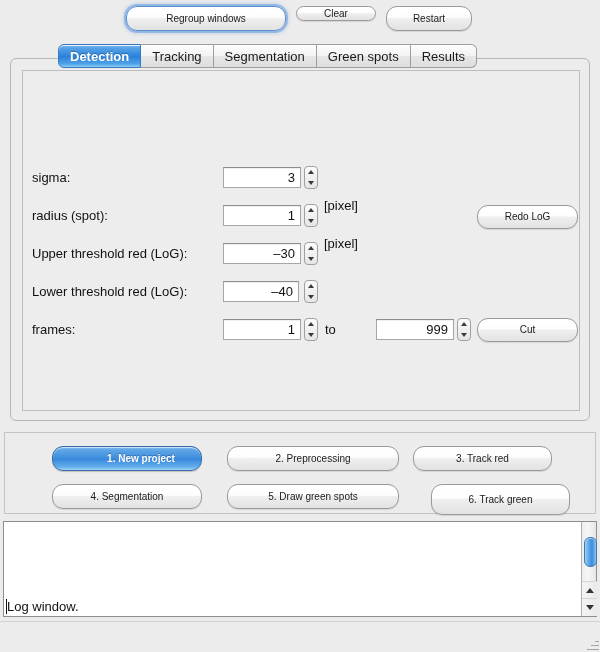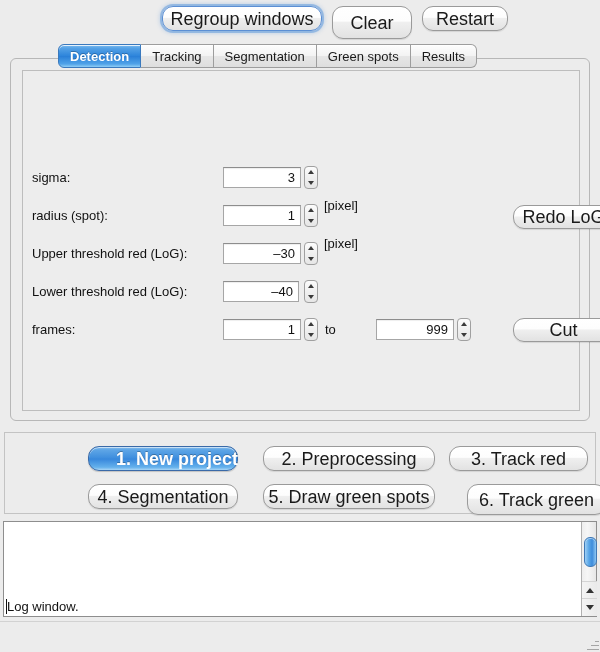--- a/index.html
+++ b/index.html
@@ -22,32 +22,31 @@
   }
 
   
   .aqua-btn {
     position: absolute;
     box-sizing: border-box;
     border: 1px solid #9a9a9a;
     border-radius: 11px;
     background: linear-gradient(to bottom, #ffffff 0%, #fdfdfd 45%, #efefef 50%, #e2e2e2 100%);
     color: #1a1a1a;
-    font-size: 18px;
+    font-size: 10px;
     font-family: "Liberation Sans", sans-serif;
     text-align: center;
     line-height: 1;
     display: flex;
     align-items: center;
     justify-content: center;
     box-shadow: 0 1px 0 rgba(255,255,255,0.9) inset, 0 1px 1px rgba(0,0,0,0.10);
     white-space: nowrap;
     user-select: none;
     cursor: default;
-    margin-left: 36px;
   }
 
   .aqua-btn.focused {
     border-color: #5b8fd4;
     box-shadow:
       0 1px 0 rgba(255,255,255,0.9) inset,
       0 0 0 2px rgba(104,158,220,0.55),
       0 0 4px 2px rgba(104,158,220,0.40);
   }
 
@@ -282,21 +281,21 @@
     transform-origin: right bottom;
   }
 </style>
 </head>
 <body>
 
 <div id="app">
 
   <div id="toolbar">
     <div class="aqua-btn focused" style="left:126px; top:6px; width:160px; height:25px;">Regroup windows</div>
-    <div class="aqua-btn" style="left:296px; top:6px; width:80px; height:33px;">Clear</div>
+    <div class="aqua-btn" style="left:296px; top:6px; width:80px; height:15px;">Clear</div>
     <div class="aqua-btn" style="left:386px; top:6px; width:86px; height:25px;">Restart</div>
   </div>
 
   <div id="tabstrip">
     <div class="tab selected">Detection</div>
     <div class="tab">Tracking</div>
     <div class="tab">Segmentation</div>
     <div class="tab">Green spots</div>
     <div class="tab">Results</div>
   </div>

